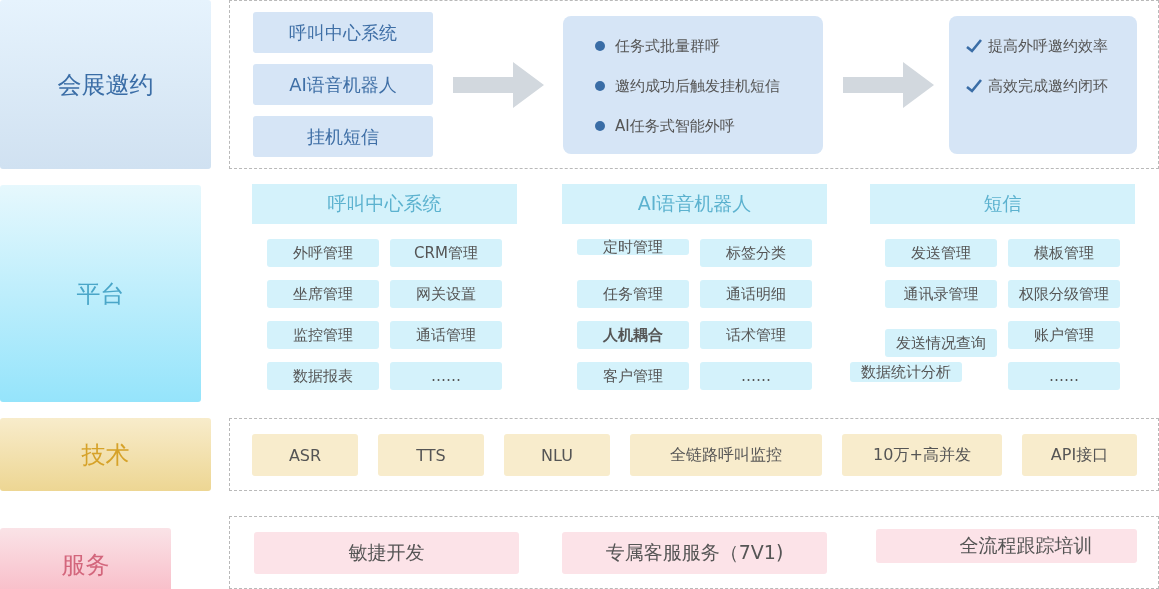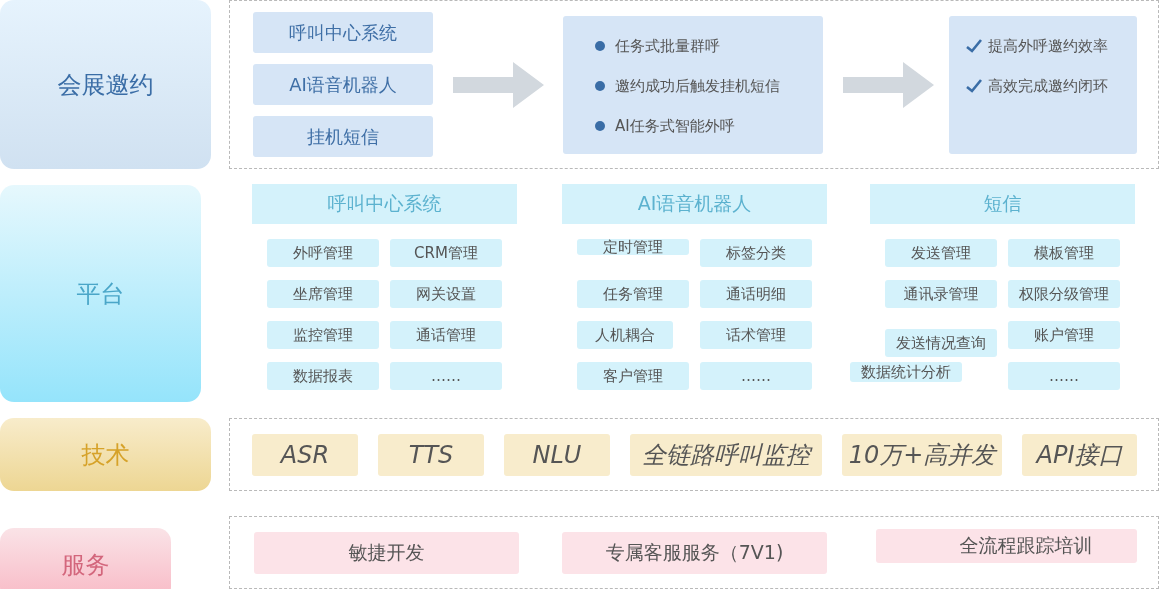--- a/index.html
+++ b/index.html
@@ -1,42 +1,42 @@
 <!DOCTYPE html>
 <html><head>
 <meta charset="utf-8">
 <style>
   html, body { margin:0; padding:0; background:#fff; }
   body { width:1159px; height:589px; position:relative; overflow:hidden;
          font-family: "DejaVu Sans", "Liberation Sans", sans-serif; }
   .abs { position:absolute; box-sizing:border-box; }
   .center { display:flex; align-items:center; justify-content:center; text-align:center; }
-  .label-block { border-radius:14px; font-size:24px;align-items:center; }
+  .label-block { border-radius:3px; font-size:24px;align-items:center; }
   .dash { border:1px dashed #b9b9b9; }
   .r { border-radius:3px; }
 
   
   #lbl-invite { left:0; top:0; width:211px; height:169px;
     background:linear-gradient(#e6f3fd, #d0e1f1); color:#3a6da6; }
   .top-item { background:#d6e5f6; color:#3f6fa6; font-size:18px; }
-  .info-box { background:#d6e5f6; border-radius:3px; }
+  .info-box { background:#d6e5f6; border-radius:8px; }
   .bullet-row { display:flex; align-items:center; color:#555; font-size:15px; height:40px; }
   .dot { width:10px; height:10px; border-radius:50%; background:#3a6da6; margin-right:10px; flex:none; }
   .check { color:#3a6da6; font-size:17px; margin-right:6px; width:16px; flex:none; font-weight:bold; }
 
   
   #lbl-platform { left:0; top:185px; width:201px; height:217px;
     background:linear-gradient(#e6f8fd, #95e4fb); color:#4aa6c8; }
   .col-head { background:#d4f2fb; color:#5cb2cf; font-size:19px; }
   .pitem { background:#d4f2fb; color:#555; font-size:15px; border-radius:3px; }
 
   
   #lbl-tech { left:0; top:418px; width:211px; height:73px;
     background:linear-gradient(#f8eccb, #edd693); color:#d6a229; }
-  .titem { background:#f8eccc; color:#555; font-size:24px; border-radius:3px;font-style:italic; }
+  .titem { background:#f8eccc; color:#555; font-size:16px; border-radius:3px; }
 
   
   #lbl-service { left:0; top:528px; width:171px; height:73px;
     background:linear-gradient(#fae3e7, #f8b9c5); color:#d3667c; }
   .sitem { background:#fce3e8; color:#555; font-size:19px; border-radius:3px; }
 
   .arrow { position:absolute; }
 </style>
 </head>
 <body>
@@ -134,21 +134,21 @@
     </div>
     <div class="abs center pitem" style="left: 700px; top: 239px; width: 112px; height: 28px;">
       <span>标签分类</span>
     </div>
     <div class="abs center pitem" style="left: 577px; top: 280px; width: 112px; height: 28px;">
       <span>任务管理</span>
     </div>
     <div class="abs center pitem" style="left: 700px; top: 280px; width: 112px; height: 28px;">
       <span>通话明细</span>
     </div>
-    <div class="abs center pitem" style="left: 577px; top: 321px; width: 96px; height: 28px;">
+    <div class="abs center pitem" style="left: 577px; top: 321px; width: 112px; height: 28px; font-weight: bold;">
       <span>人机耦合</span>
     </div>
     <div class="abs center pitem" style="left: 700px; top: 321px; width: 112px; height: 28px;">
       <span>话术管理</span>
     </div>
     <div class="abs center pitem" style="left: 577px; top: 362px; width: 112px; height: 28px;">
       <span>客户管理</span>
     </div>
     <div class="abs center pitem" style="left: 700px; top: 362px; width: 112px; height: 28px;">
       <span>……</span>

